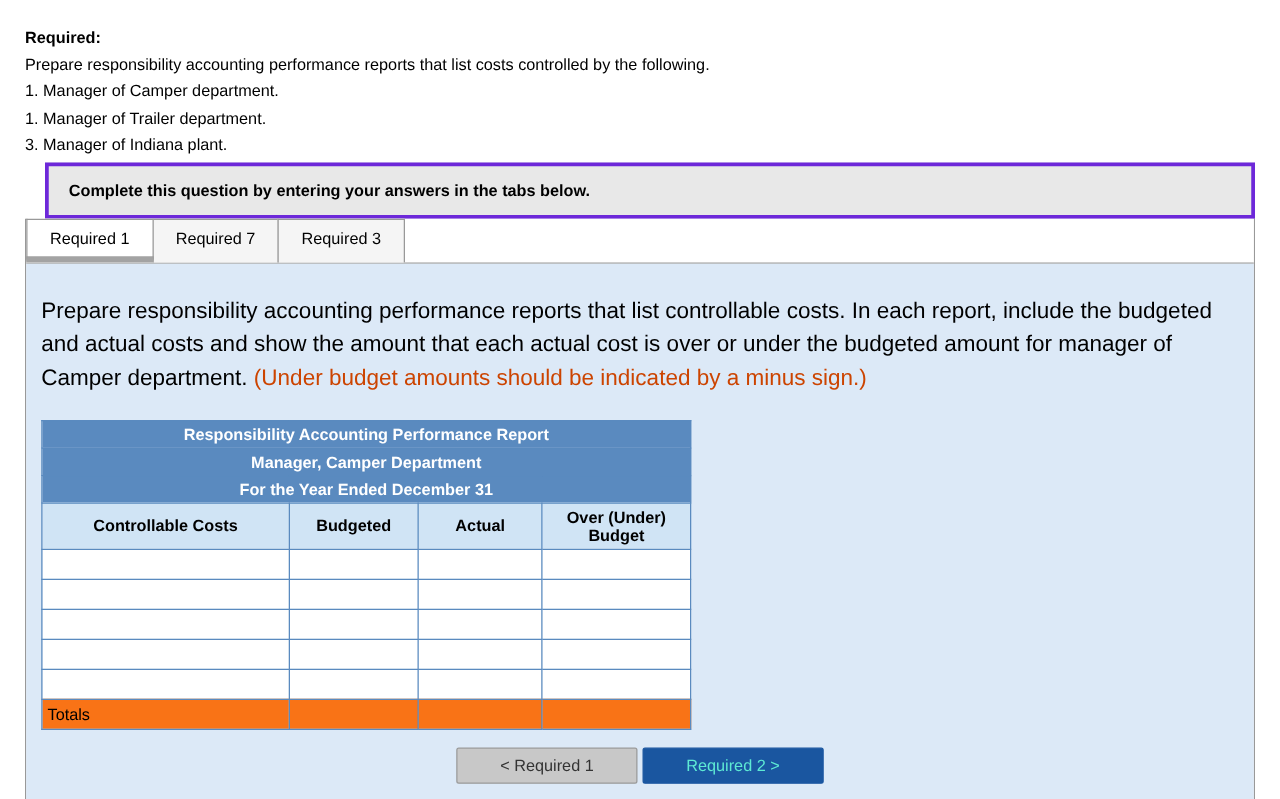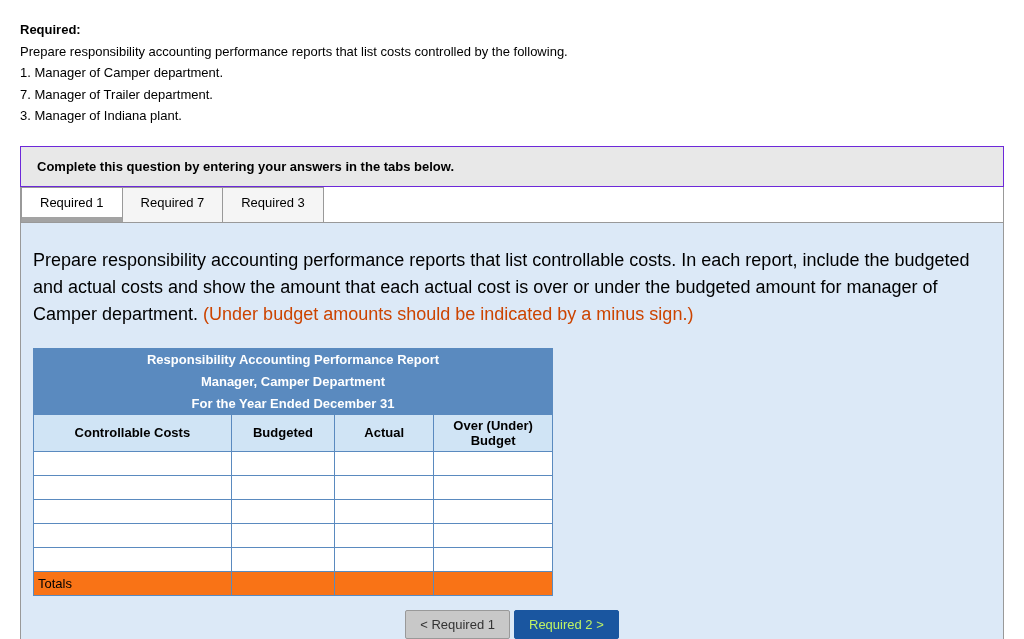--- a/index.html
+++ b/index.html
@@ -4,33 +4,34 @@
   <style>
     * { box-sizing: border-box; margin: 0; padding: 0; }
     body {
       font-family: Arial, sans-serif;
       font-size: 13px;
       background: #fff;
       color: #000;
       padding: 20px;
     }
     .required-section {
-      margin-bottom: 20px;
+      margin-bottom: 4px;
     }
     .required-section p {
       margin-bottom: 2px;
       line-height: 1.5;
     }
     .bold { font-weight: bold; }
     .instruction-box {
       background: #e8e8e8;
-      border: 1px solid #6d28d9;
+      border: 3px solid #6d28d9;
       padding: 12px 16px;
       margin-bottom: 0;
       font-weight: bold;
+      margin-left: 16px;
     }
     .tabs-container {
       border: 1px solid #999;
       border-top: none;
     }
     .tabs-header {
       display: flex;
       border-bottom: 1px solid #999;
       background: #fff;
     }
@@ -119,44 +120,44 @@
       padding: 0 2px;
     }
     .nav-buttons {
       display: flex;
       justify-content: center;
       gap: 4px;
       margin-top: 14px;
       padding-bottom: 10px;
     }
     .nav-btn {
-      padding: 6px 14px;
+      padding: 6px 34px;
       font-size: 13px;
       cursor: pointer;
       border: 1px solid #999;
       border-radius: 2px;
     }
     .nav-btn.prev {
       background: #c8c8c8;
       color: #333;
     }
     .nav-btn.next {
       background: #1a56a0;
-      color: #bef264;
+      color: #5eead4;
       border-color: #1a56a0;
     }
   </style>
 </head>
 <body>
 
 <div class="required-section">
   <p class="bold">Required:</p>
   <p>Prepare responsibility accounting performance reports that list costs controlled by the following.</p>
   <p>1. Manager of Camper department.</p>
-  <p>7. Manager of Trailer department.</p>
+  <p>1. Manager of Trailer department.</p>
   <p>3. Manager of Indiana plant.</p>
 </div>
 
 <div class="instruction-box">
   <span>Complete this question by entering your answers in the tabs below.</span>
 </div>
 
 <div class="tabs-container">
   <div class="tabs-header">
     <div class="tab active">Required 1</div>

